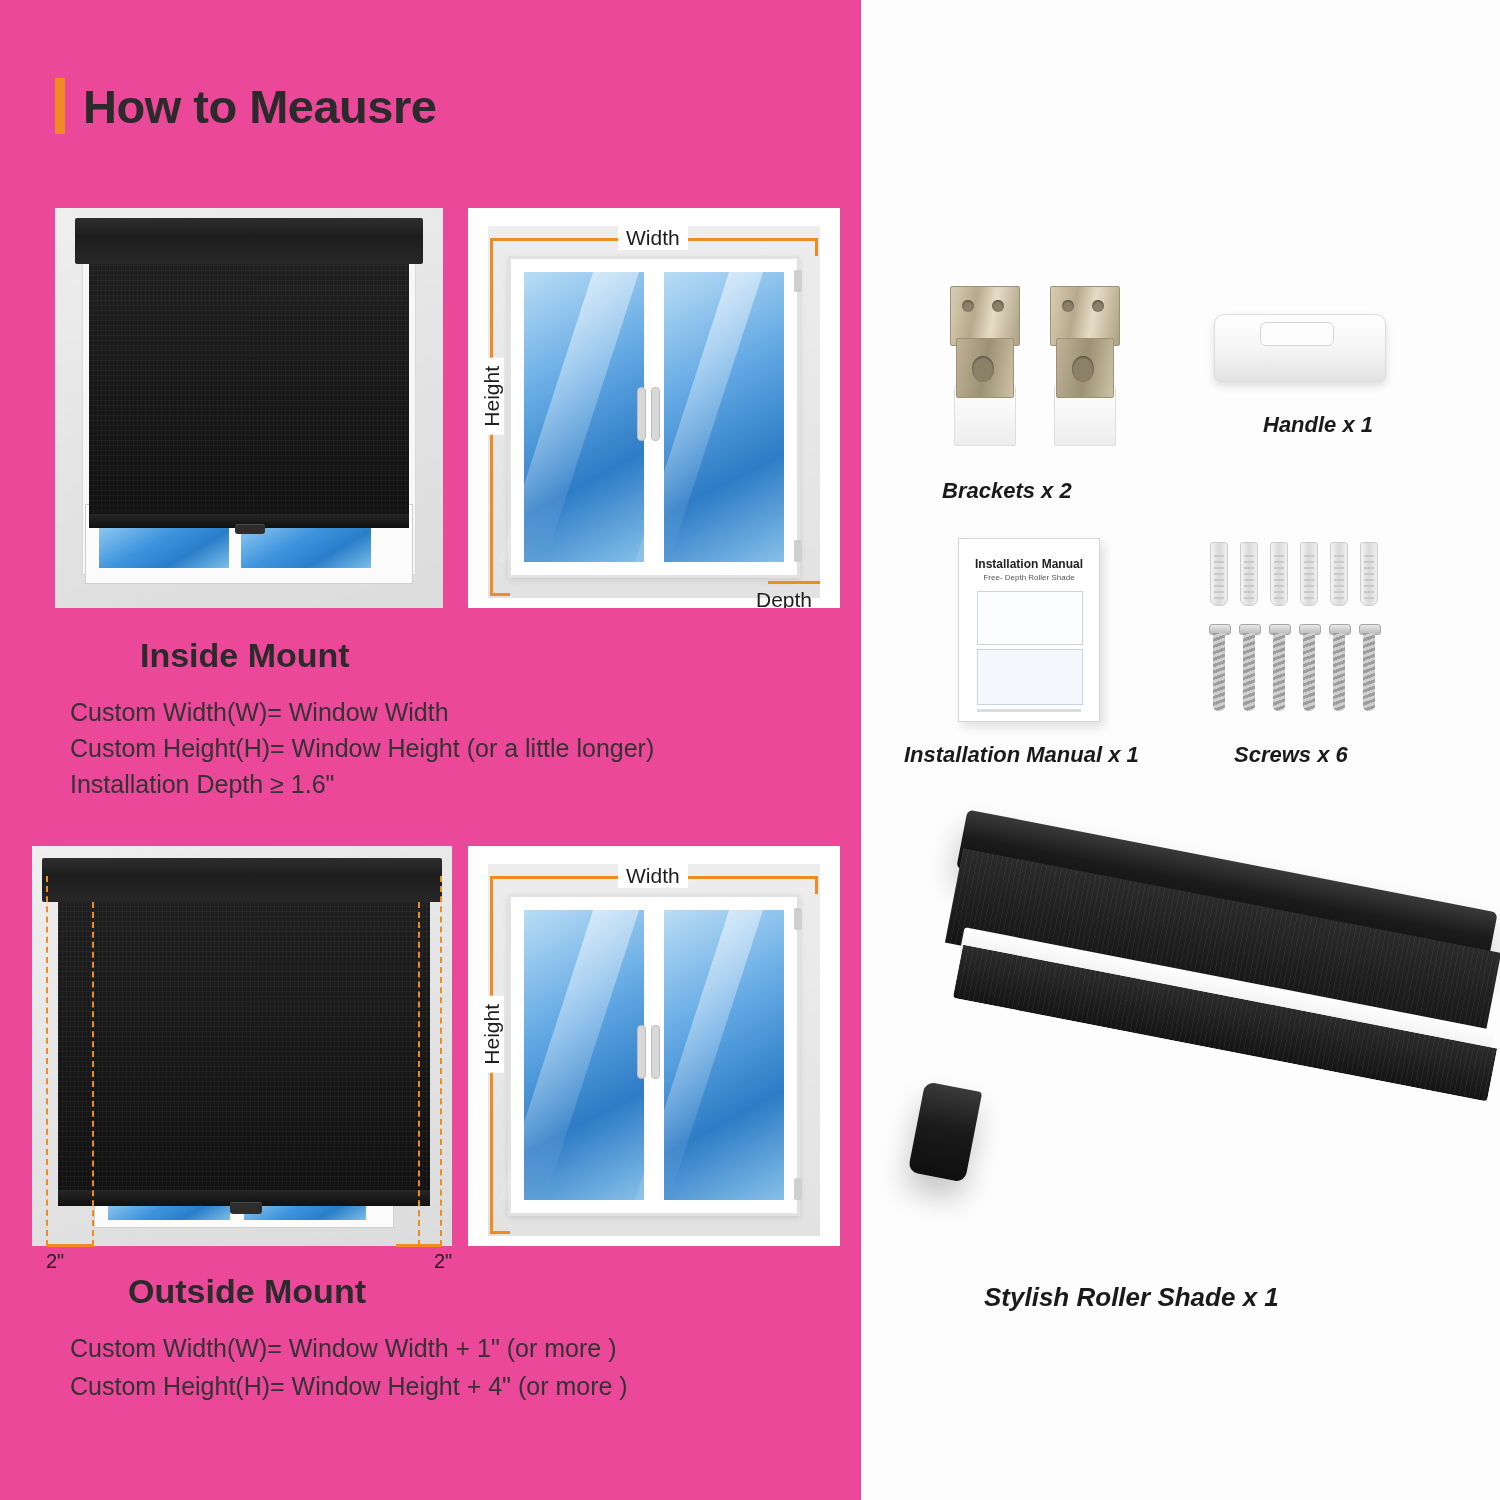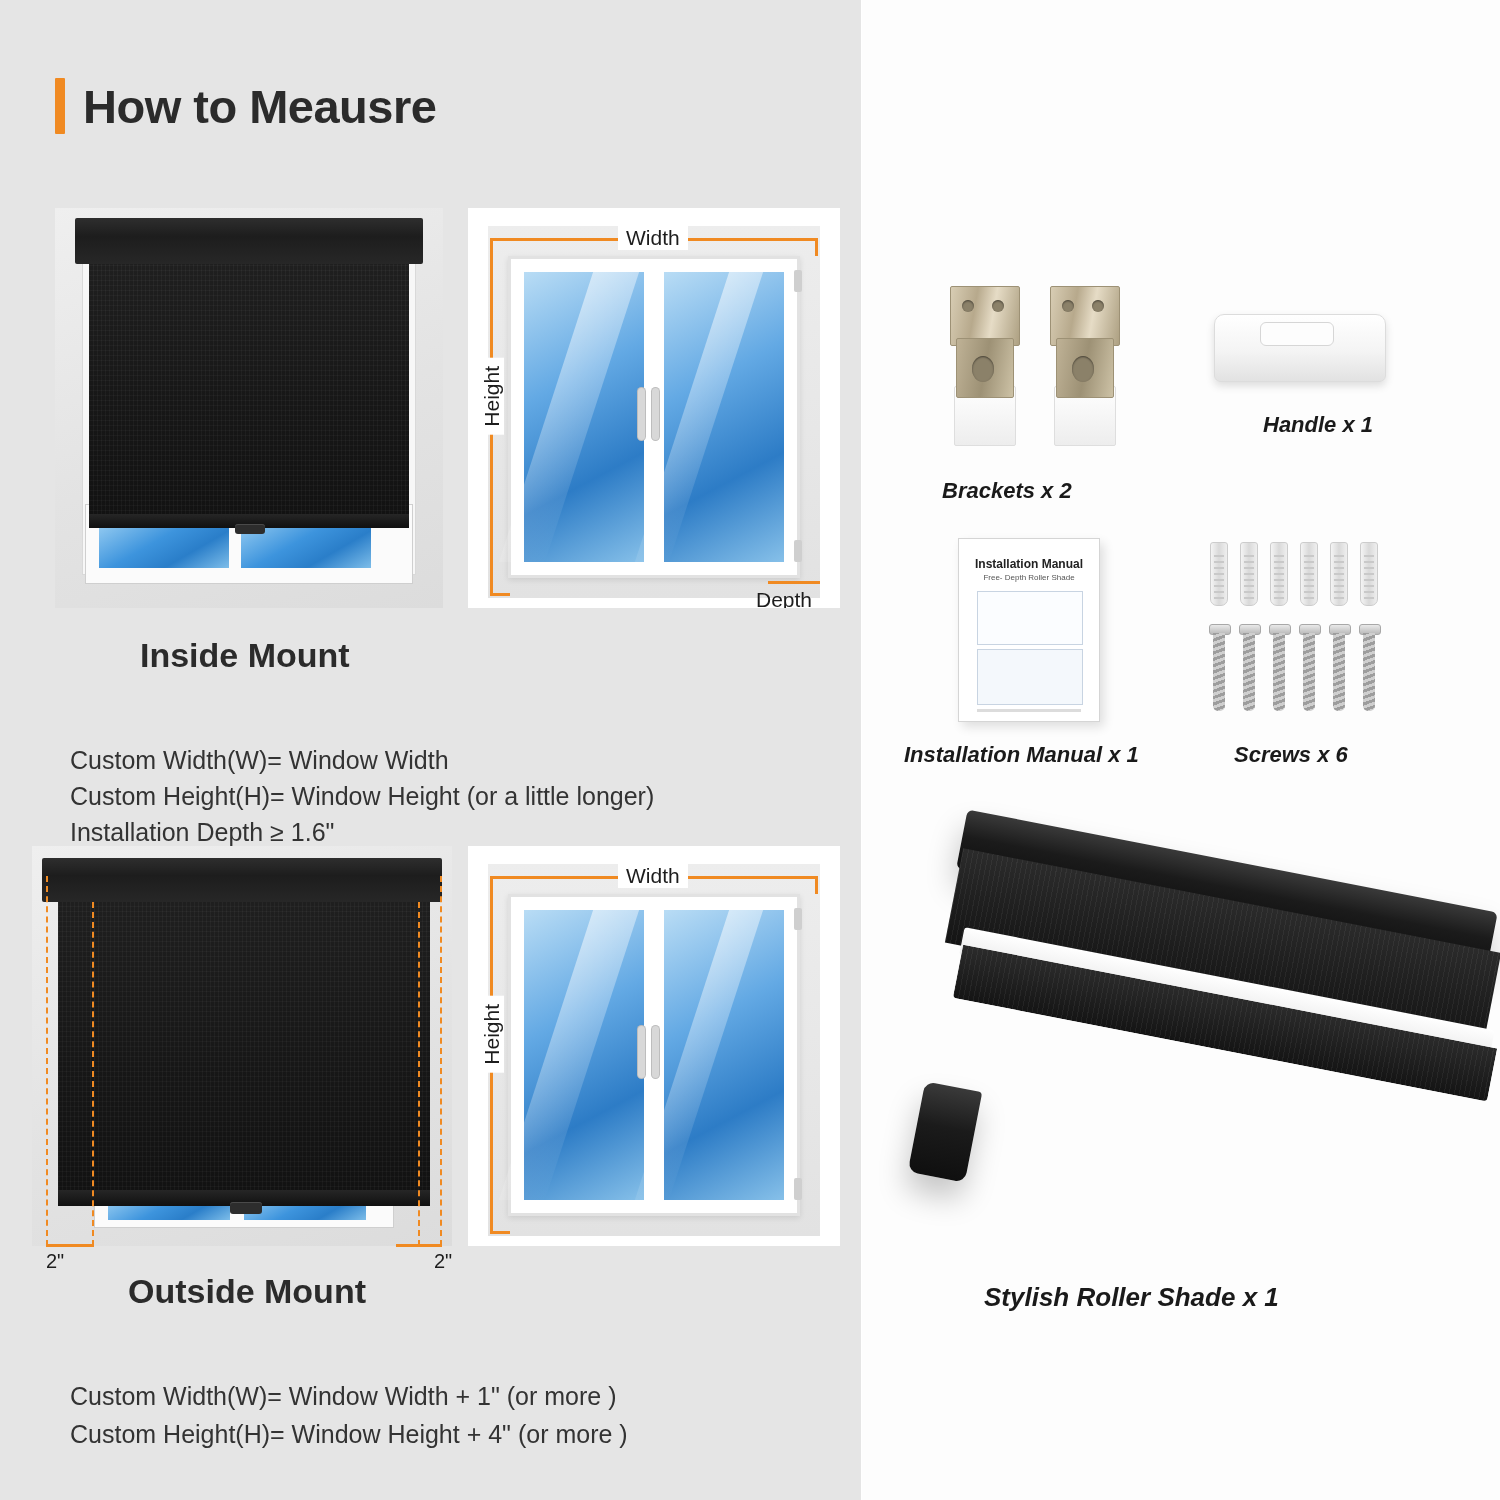--- a/index.html
+++ b/index.html
@@ -16,21 +16,21 @@
   }
   .page {
     position: absolute;
     inset: 0;
     display: flex;
   }
   .col-left {
     position: relative;
     width: 862px;
     height: 1500px;
-    background: #e5e5e5;
+    background: #ec4899;
   }
   .col-right {
     position: relative;
     width: 638px;
     height: 1500px;
     background: #fdfdfd;
   }
   .divider {
     position: absolute;
     left: 861px;
@@ -182,21 +182,20 @@
     font-size: 34px;
     font-weight: bold;
     color: #2b2b2b;
     white-space: nowrap;
   }
   .mount-line {
     position: absolute;
     font-size: 25px;
     color: #333333;
     white-space: nowrap;
-    margin-top: 48px;
   }
 
   
   .pkg-caption {
     position: absolute;
     font-size: 22px;
     font-weight: bold;
     font-style: italic;
     color: #1a1a1a;
     white-space: nowrap;

